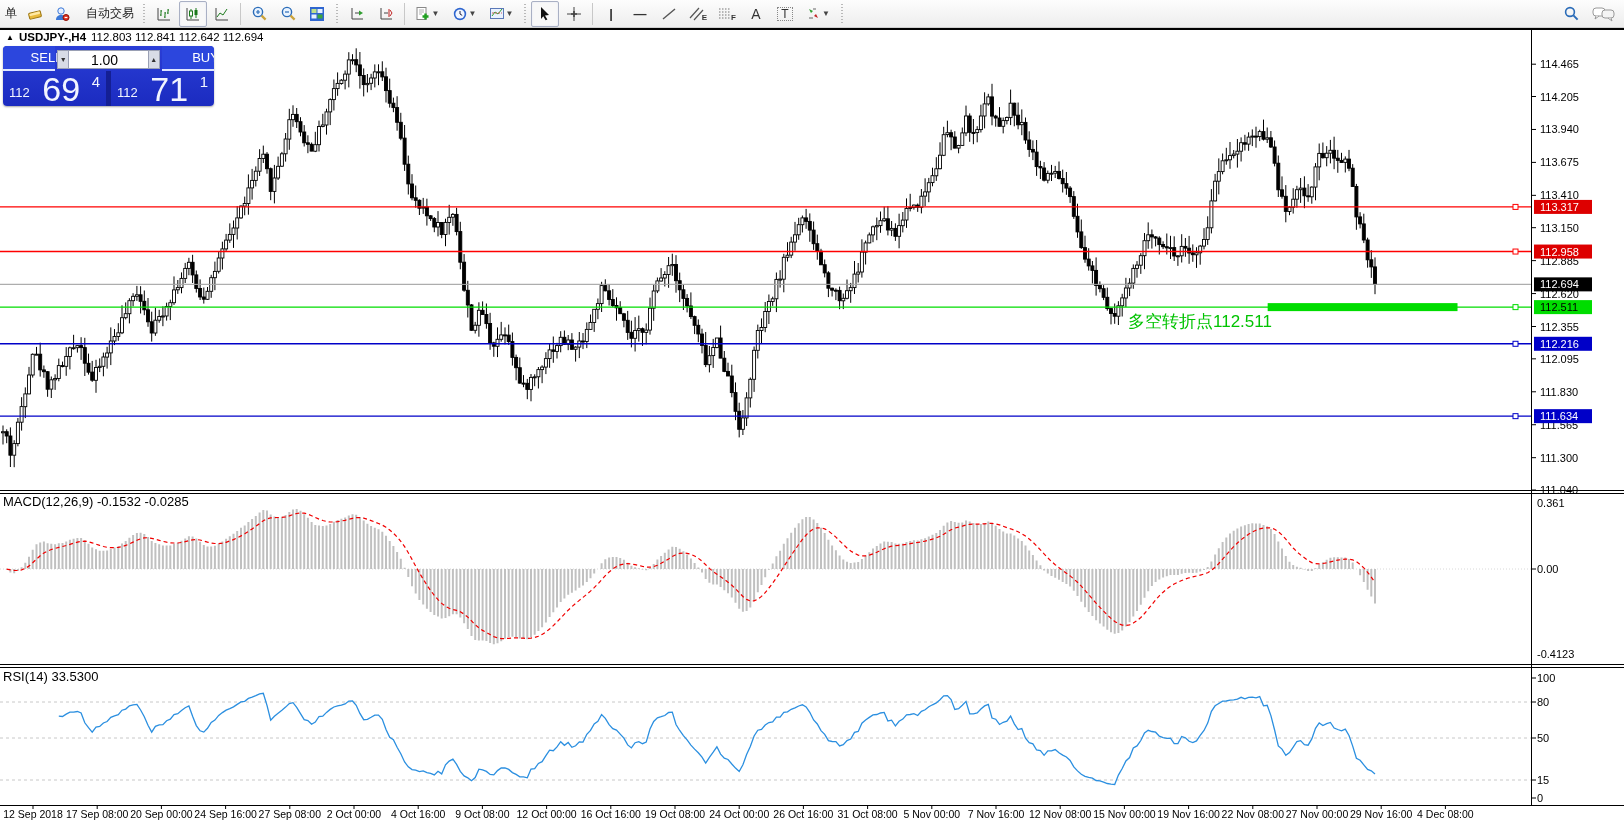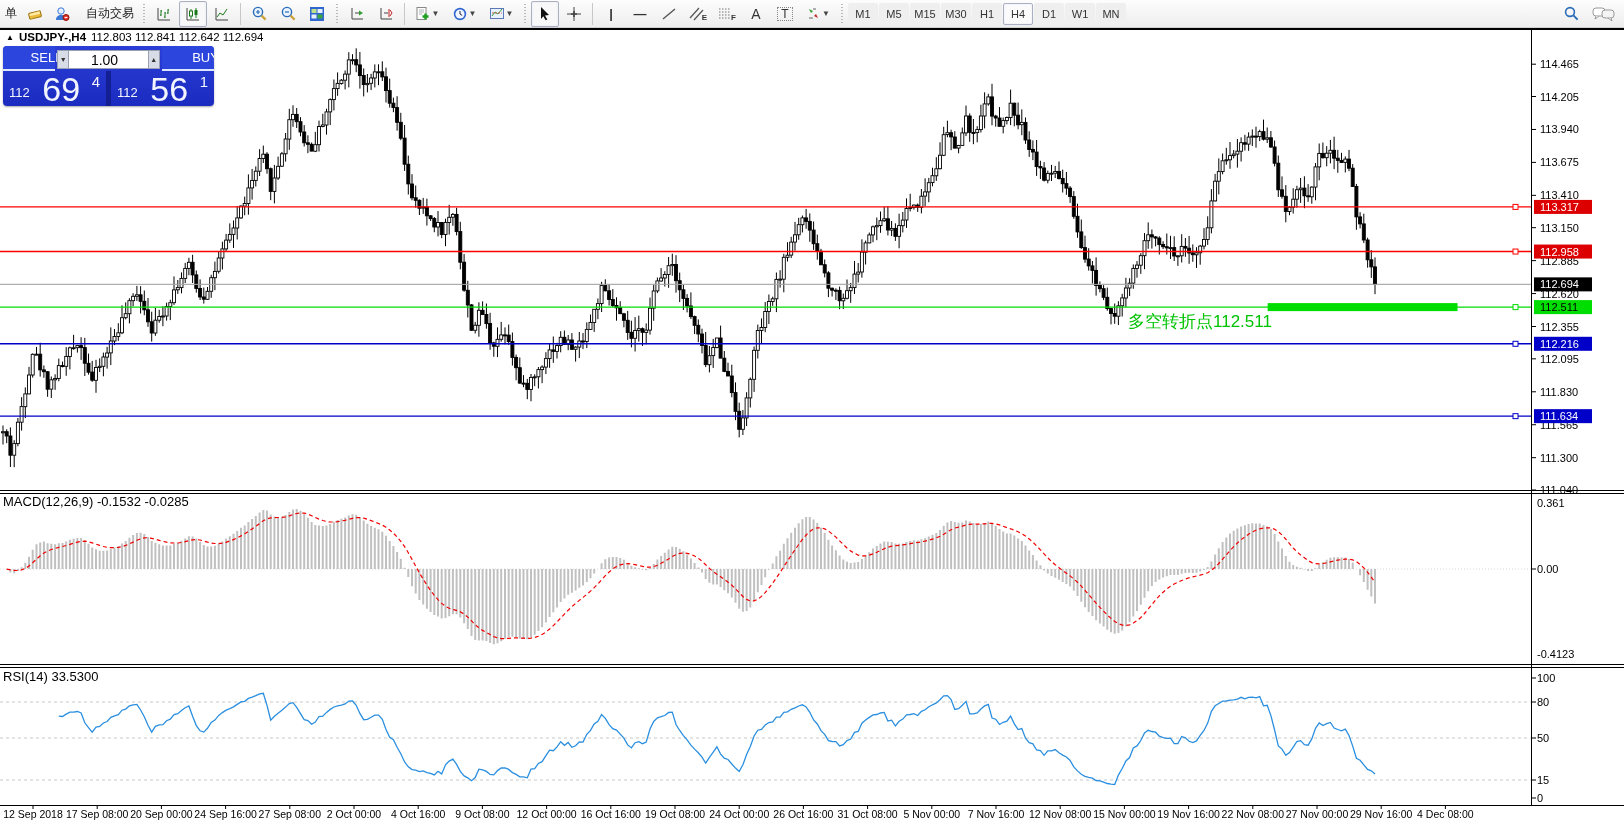--- a/index.html
+++ b/index.html
@@ -221,31 +221,20 @@
     <span class="tb-btn" style="width:34px">
       <svg class="icon-svg" width="15" height="15" viewBox="0 0 15 15">
           <path d="M3 3l4 2-2 2z" fill="#2f9e2f"></path>
           <path d="M12 12l-4-2 2-2z" fill="#c02020"></path>
           <path d="M3 12h4M10 3h-3" stroke="#666"></path>
         </svg>
       <span class="tb-dd">▼</span>
     </span>
     <span class="tb-handle"></span>
 
-    <div class="tb-tf" id="tf-row">
-        <button class="tf-btn">M1</button>
-        <button class="tf-btn">M5</button>
-        <button class="tf-btn">M15</button>
-        <button class="tf-btn">M30</button>
-        <button class="tf-btn">H1</button>
-        <button class="tf-btn active">H4</button>
-        <button class="tf-btn">D1</button>
-        <button class="tf-btn">W1</button>
-        <button class="tf-btn">MN</button>
-      </div>
 
     <div class="tb-spacer"></div>
 
     <span class="tb-btn">
       <svg class="icon-svg" width="17" height="17" viewBox="0 0 17 17">
           <circle cx="7" cy="7" r="4.4" fill="none" stroke="#2b6cb8" stroke-width="1.6"></circle>
           <path d="M10.4 10.4l4.2 4.2" stroke="#2b6cb8" stroke-width="2"></path>
         </svg>
     </span>
     <span class="tb-btn" style="width:34px">
@@ -782,21 +771,21 @@
       </div>
       <div class="tp-prices">
         <button class="tp-price">
           <span class="p-small">112</span>
           <span class="p-big">69</span>
           <span class="p-sup">4</span>
         </button>
         <div class="tp-div"></div>
         <button class="tp-price">
           <span class="p-small">112</span>
-          <span class="p-big">56</span>
+          <span class="p-big">71</span>
           <span class="p-sup">1</span>
         </button>
       </div>
     </div>
 
     <div class="pane-label" style="top:466px">MACD(12,26,9) -0.1532 -0.0285</div>
     <div class="pane-label" style="top:641px">RSI(14) 33.5300</div>
     <div class="annotation" id="annotation" style="color: rgb(0, 195, 0);">多空转折点112.511</div>
   </div>
 </div>

